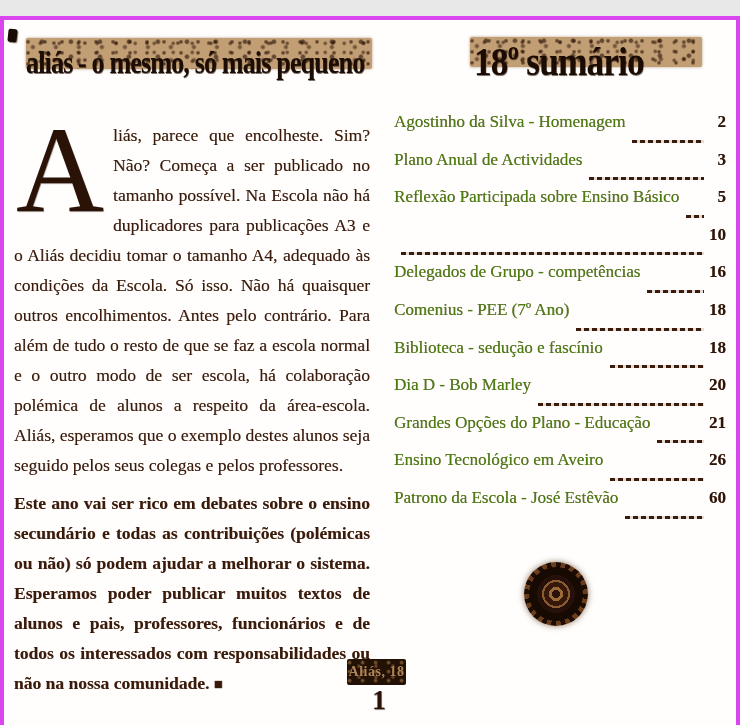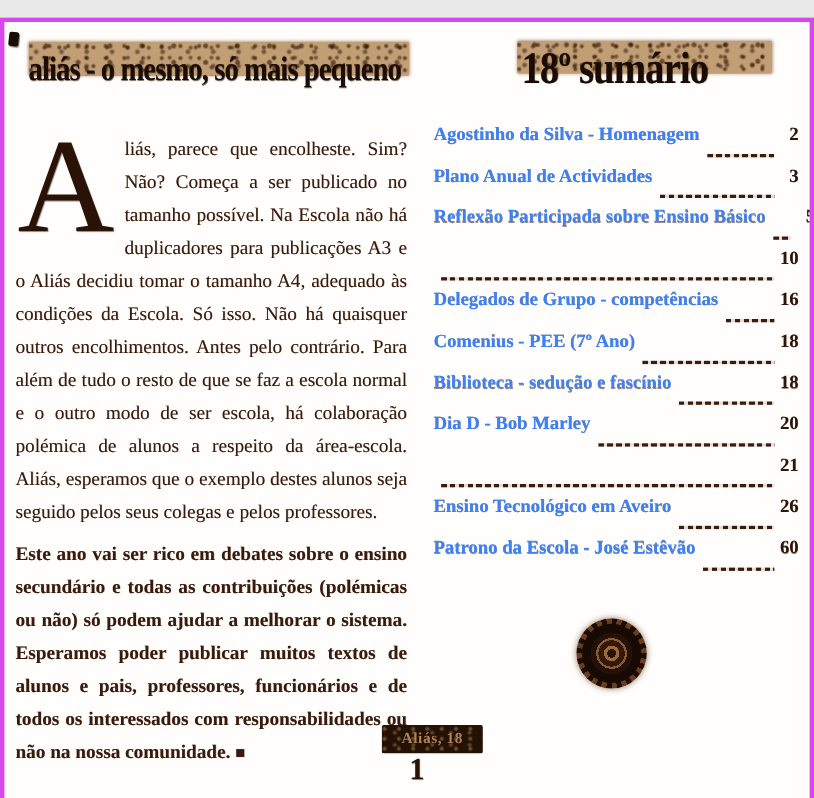--- a/index.html
+++ b/index.html
@@ -70,21 +70,21 @@
     letter-spacing:-1px;white-space:nowrap;
     transform:scaleX(.86);transform-origin:left center;
     text-shadow:.6px .6px .8px rgba(35,15,5,.6);
   }
   .toc{position:absolute;left:0;top:77px;width:332px;}
   .toc-row{
     display:flex;align-items:baseline;
     height:37.6px;
   }
   .toc-label{
-    font-size:17px;font-weight:bold;color:#3b82f6;
+    font-size:17px;font-weight:normal;color:#4d7c0f;
     white-space:nowrap;
     text-shadow:.3px .3px .5px rgba(50,22,8,.5);
   }
   .toc-leader{
     flex:1;min-width:16px;height:3px;
     align-self:flex-end;
     margin:0 4px 7px 7px;
     background:repeating-linear-gradient(90deg,#3c1b0a 0 5px,rgba(60,27,10,.15) 5px 8px);
   }
   .toc-page{
@@ -106,21 +106,21 @@
       #2a1206 0 4px,
       #9c6a38 4px 7px,
       #35180a 7px 12px,
       #8a5c30 12px 14px,
       #26100a 14px 19px,
       #170a03 19px 27px);
   }
   
   .footer-mark{
     position:absolute;left:343px;top:639px;
-    width:92px;height:26px;
+    width:59px;height:26px;
     background-color:#231105;
     background-image:
       radial-gradient(circle at 20% 40%, rgba(190,140,85,.5) 1px, transparent 2.5px),
       radial-gradient(circle at 70% 65%, rgba(190,140,85,.4) 1px, transparent 2.5px);
     background-size:13px 9px,17px 11px;
     border-radius:2px;
     text-align:center;line-height:26px;
     font-size:14px;font-weight:bold;color:#b28654;
     letter-spacing:.5px;
     text-shadow:0 0 1px rgba(25,12,4,.9);
@@ -199,20 +199,21 @@
         <span class="toc-label">Biblioteca - sedução e fascínio</span>
         <span class="toc-leader"></span>
         <span class="toc-page">18</span>
       </div>
       <div class="toc-row">
         <span class="toc-label">Dia D -  Bob Marley</span>
         <span class="toc-leader"></span>
         <span class="toc-page">20</span>
       </div>
       <div class="toc-row">
+        <span class="toc-label">Grandes Opções do Plano - Educação</span>
         <span class="toc-leader"></span>
         <span class="toc-page">21</span>
       </div>
       <div class="toc-row">
         <span class="toc-label">Ensino Tecnológico  em Aveiro</span>
         <span class="toc-leader"></span>
         <span class="toc-page">26</span>
       </div>
       <div class="toc-row">
         <span class="toc-label">Patrono  da Escola - José Estêvão</span>

